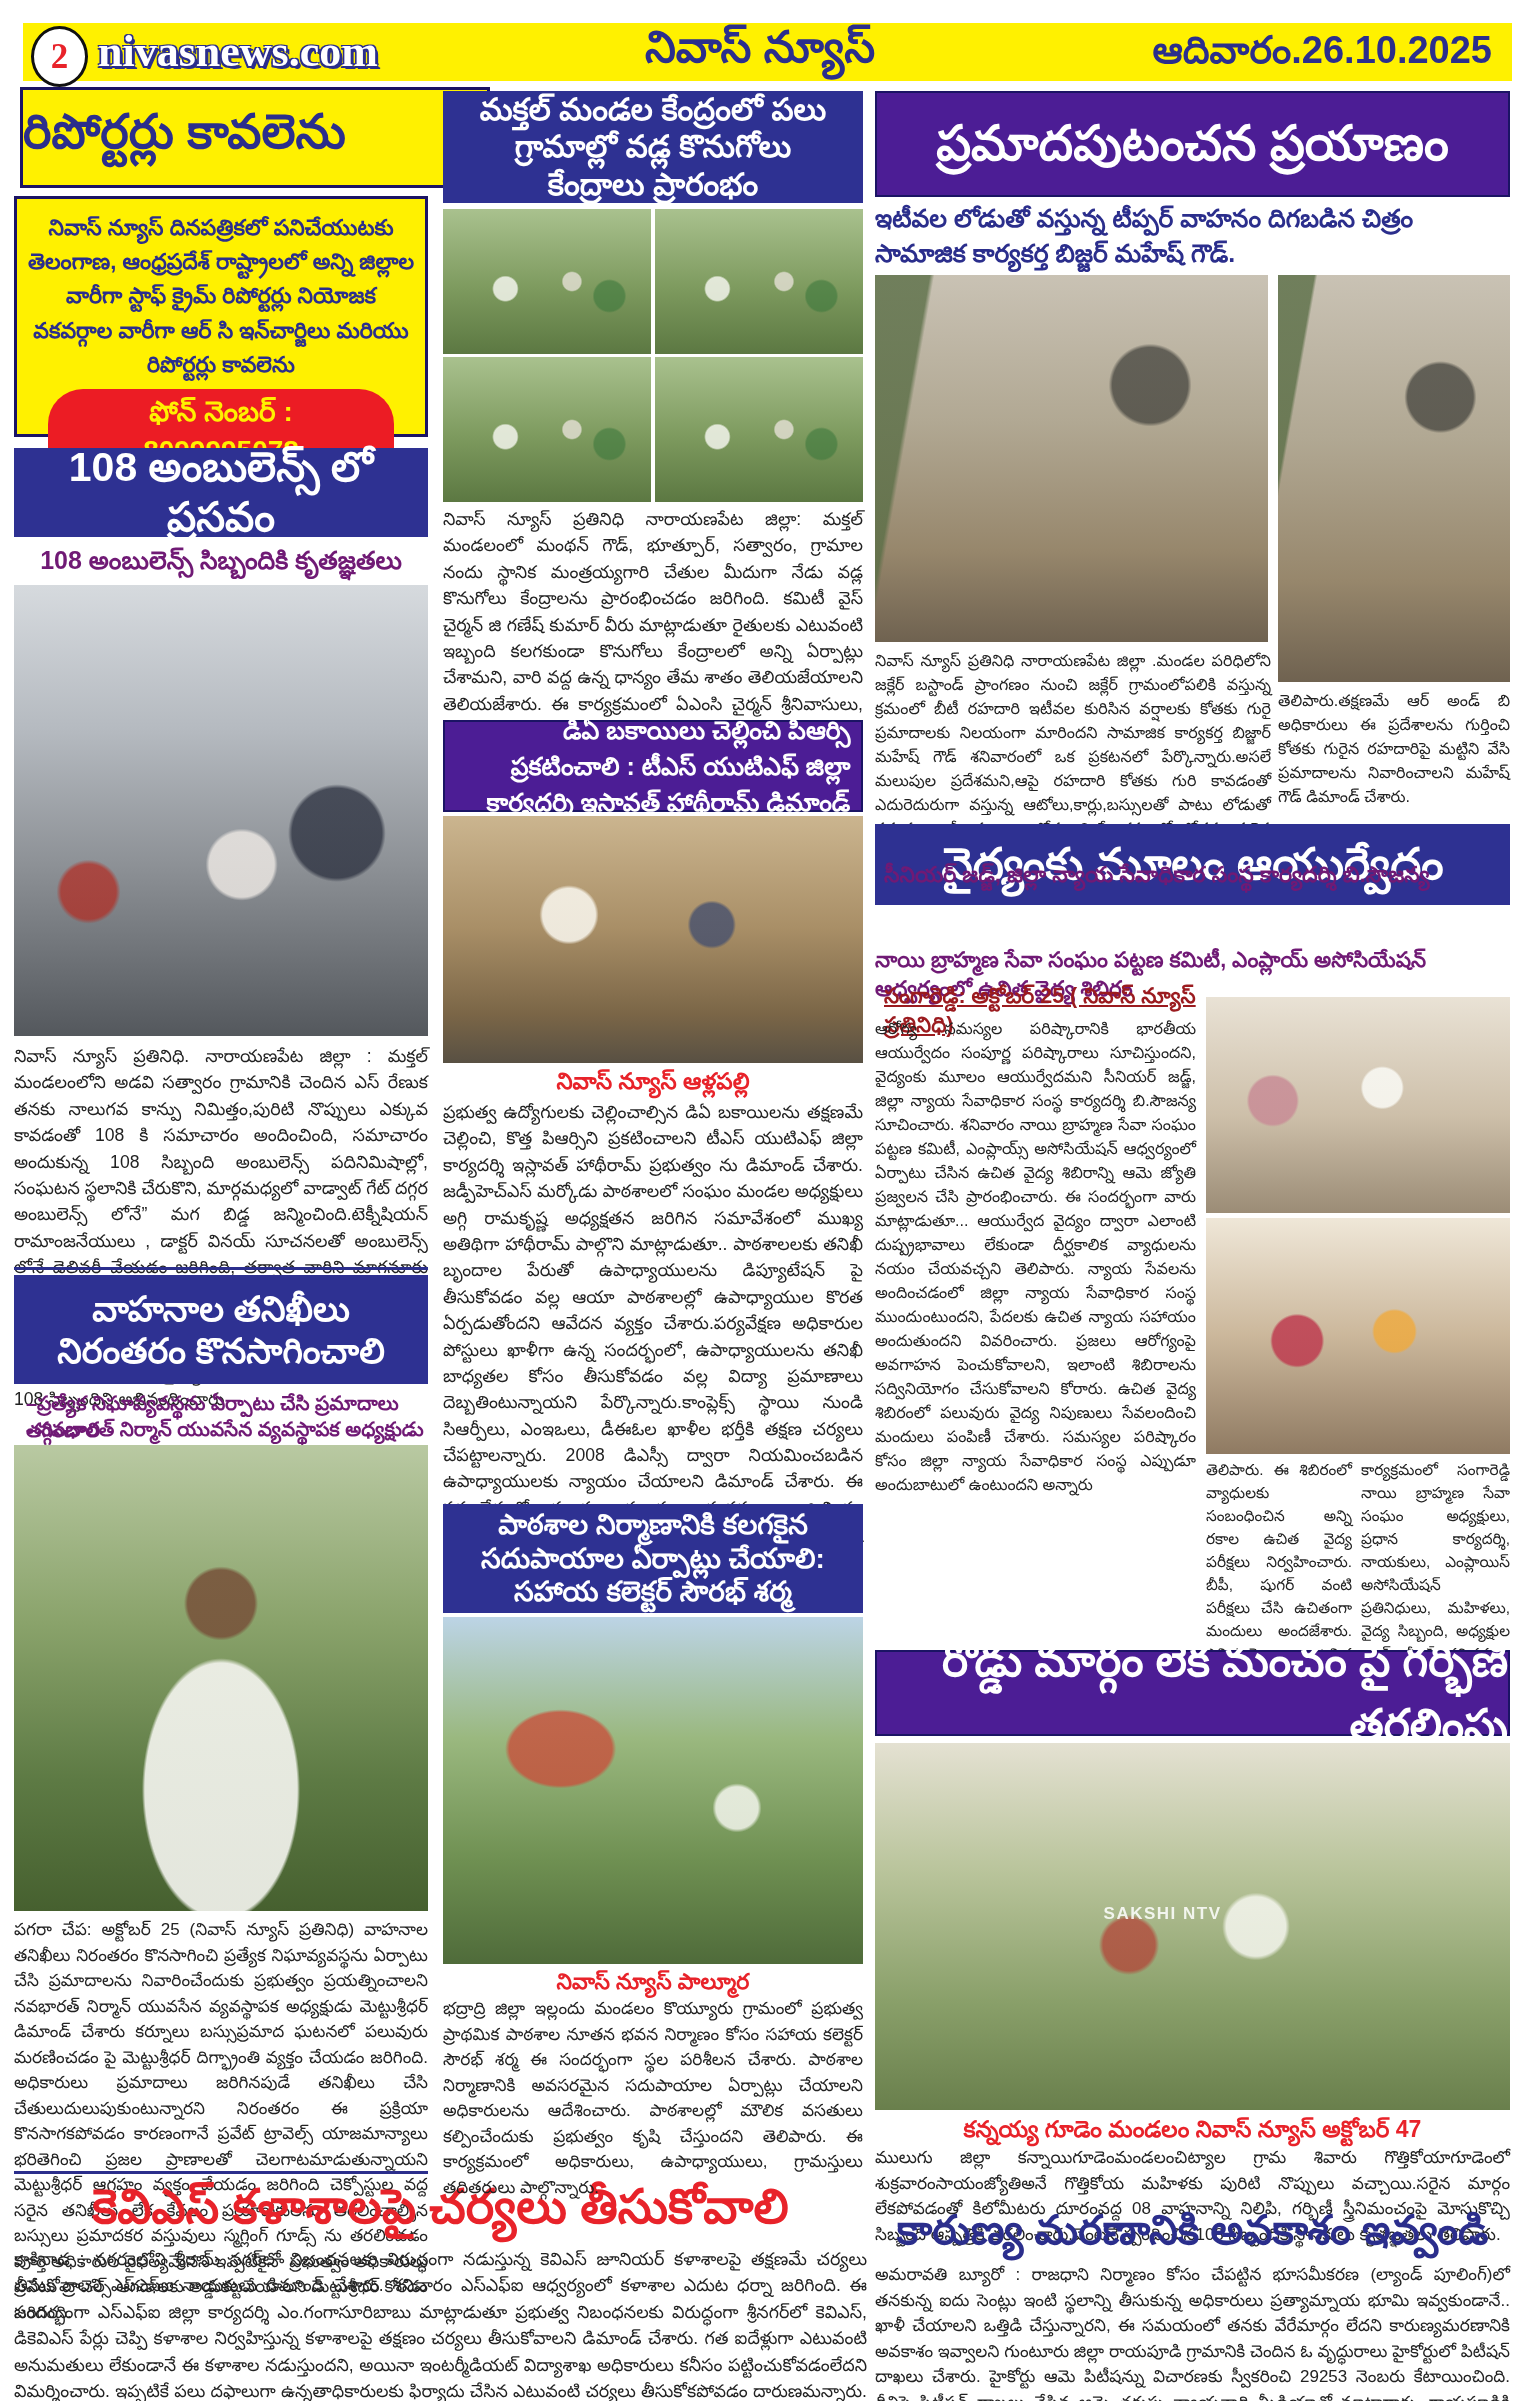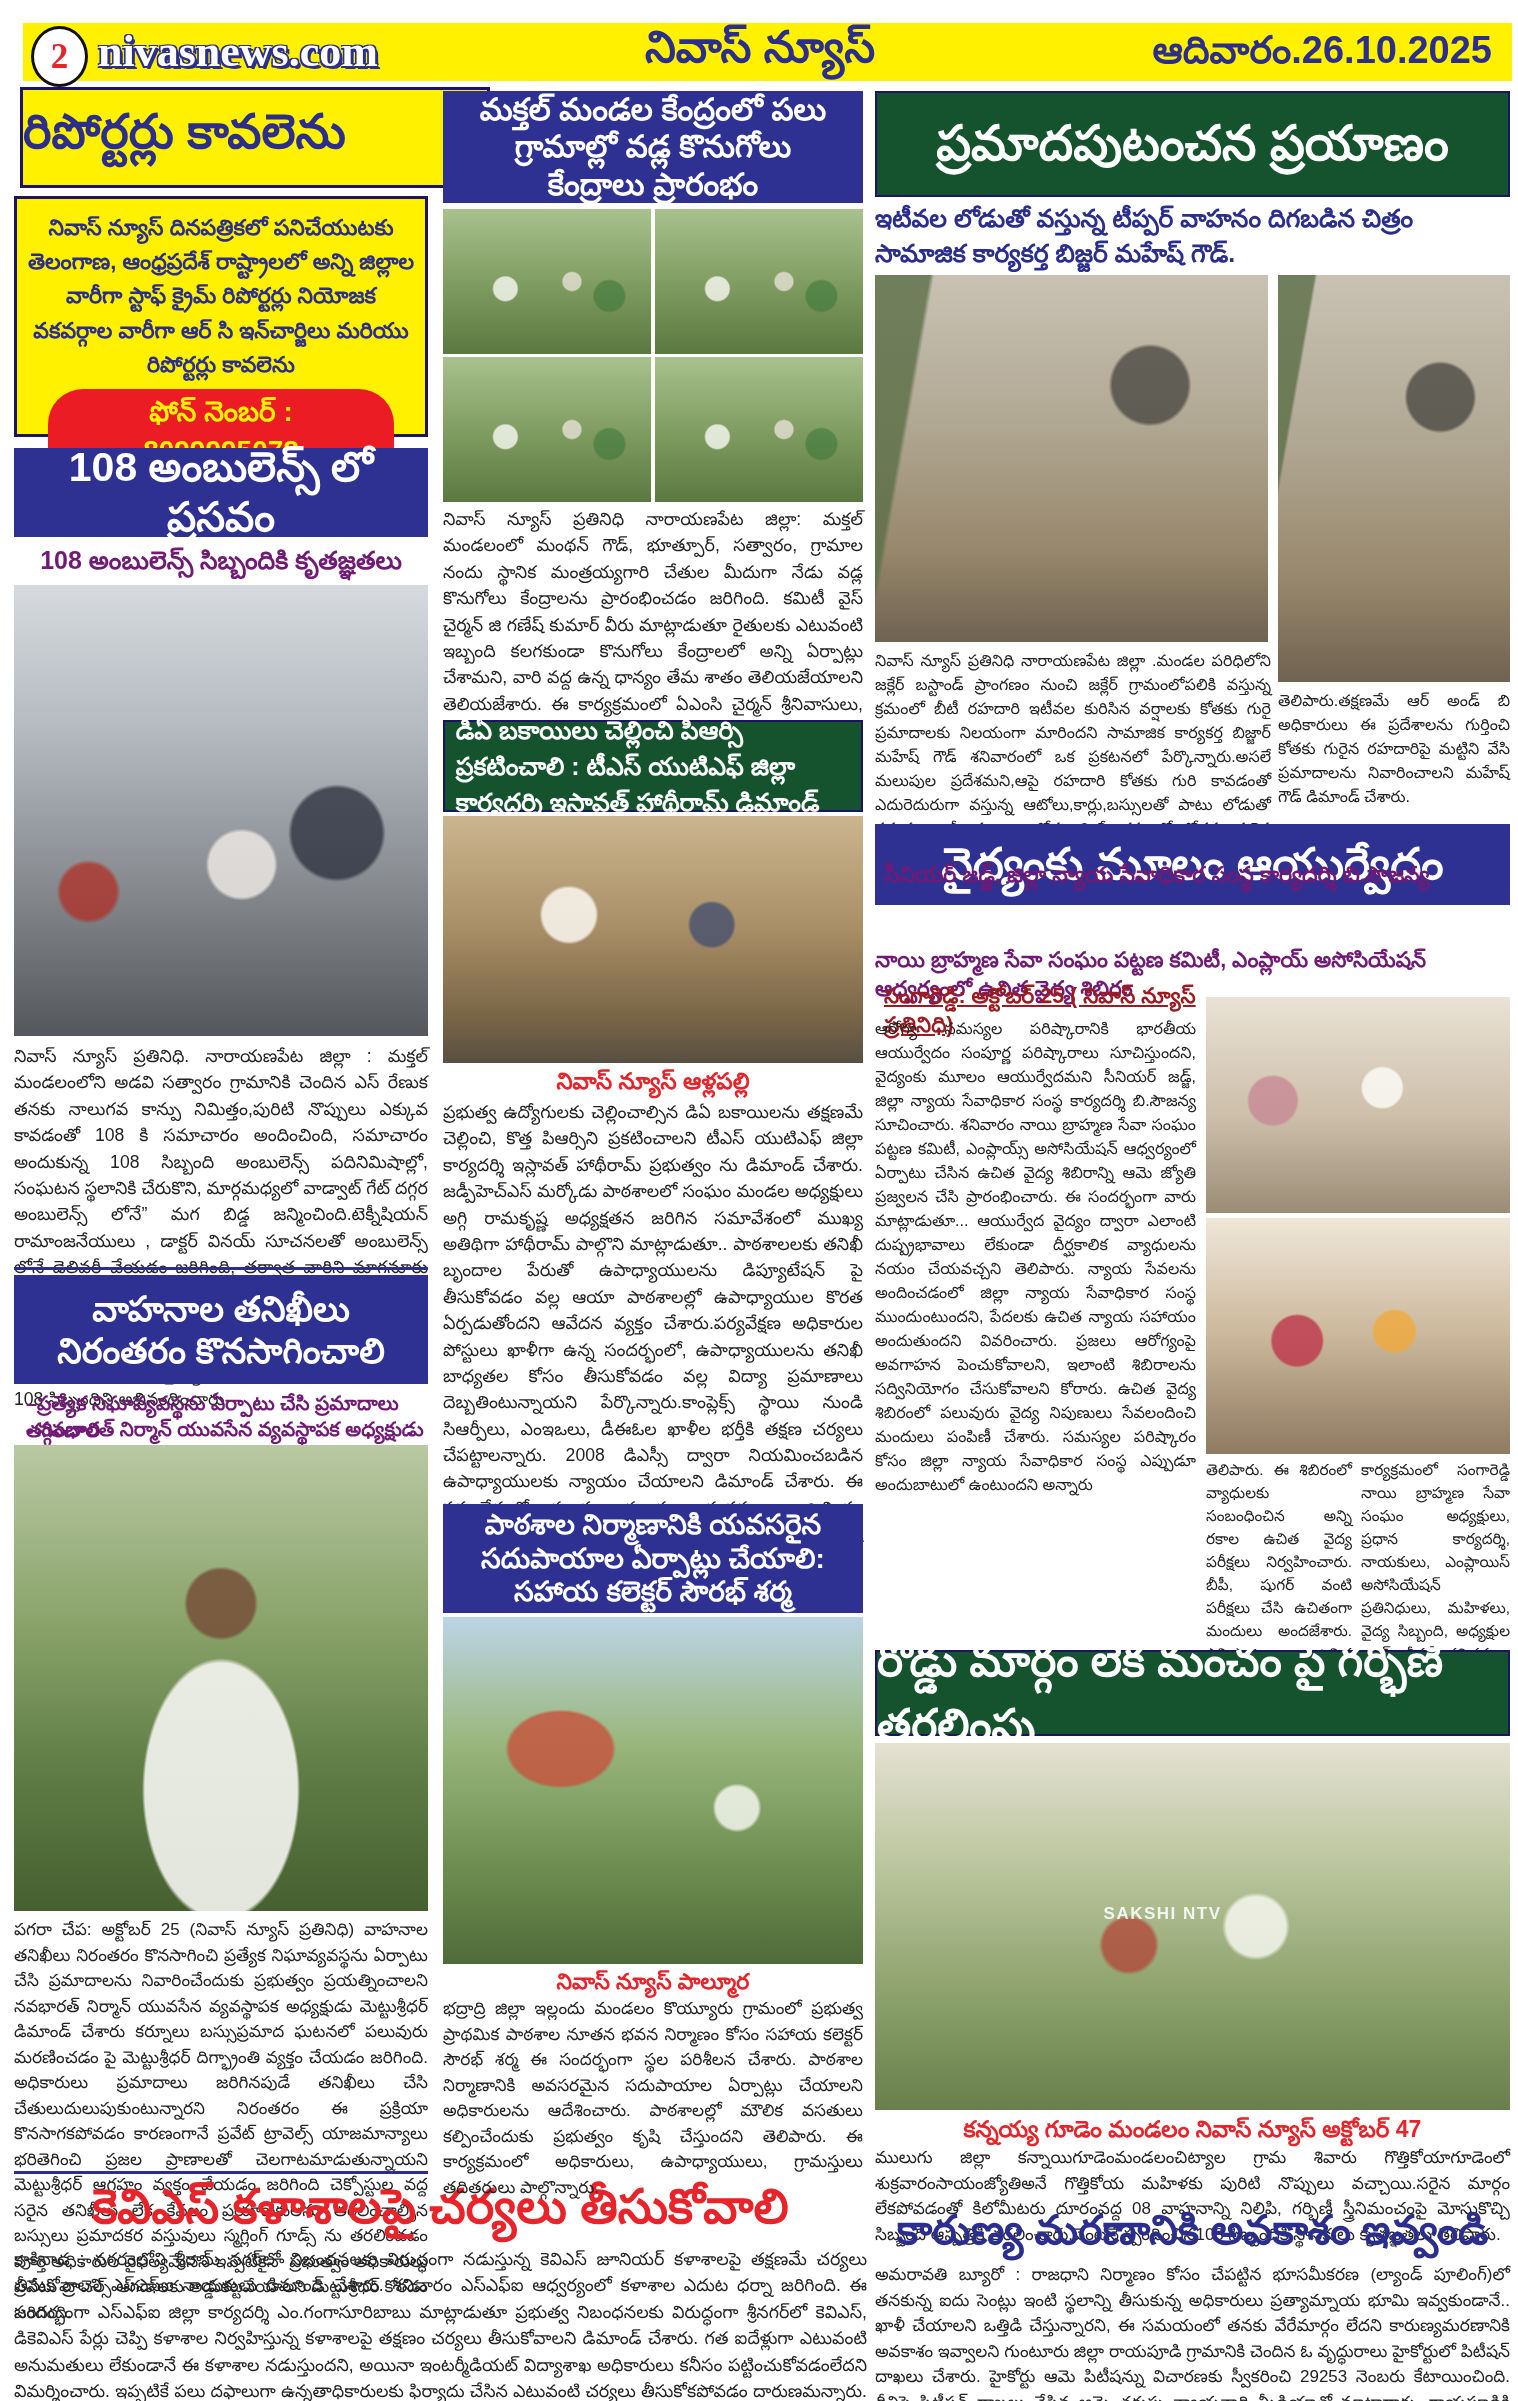--- a/index.html
+++ b/index.html
@@ -12,21 +12,21 @@
     border-radius:50%;display:flex;align-items:center;justify-content:center;
     font-size:35px;font-weight:bold;color:#E8232A;font-family:"Liberation Serif",serif;z-index:3;}
   .site-name{left:98px;top:26px;font-family:"Liberation Serif",serif;font-weight:bold;font-size:44px;color:#fff;
     text-shadow:1.5px 1.5px 0 #2B2E8C,-1.5px -1.5px 0 #2B2E8C,1.5px -1.5px 0 #2B2E8C,-1.5px 1.5px 0 #2B2E8C,3.1px 3.1px 0 #2B2E8C;}
   .masthead-title{left:476px;top:23px;width:568px;height:58px;display:flex;align-items:center;justify-content:center;
     font-size:44px;font-weight:bold;color:#2B2E8C;}
   .edition-date{right:26px;top:29px;font-size:38px;font-weight:bold;color:#2B2E8C;}
   
   .boxed-yellow{background:#FFF100;border:3.1px solid #1b1464;box-sizing:border-box;}
   .headline-blue{background:#2E3192;color:#fff;font-weight:bold;display:flex;align-items:center;justify-content:center;text-align:center;line-height:1.2;}
-  .headline-red{background:#14532d;border:2.3px solid #1b1464;color:#fff;font-weight:bold;display:flex;align-items:center;justify-content:center;text-align:left;line-height:1.45;box-sizing:border-box;}
+  .headline-red{background:#4c1d95;border:2.3px solid #1b1464;color:#fff;font-weight:bold;display:flex;align-items:center;justify-content:center;text-align:right;line-height:1.45;box-sizing:border-box;}
   .kicker-red{color:#701a75;font-weight:bold;}
   .kicker-navy{color:#2B2E8C;font-weight:bold;}
   .bodytext{font-size:17.6px;line-height:1.5;text-align:justify;color:#222;}
   .caption-red{color:#E8232A;font-weight:bold;text-align:center;}
   .rule-blue{height:3.1px;background:#2B2E8C;}
   .photo{background:#9aa0a6;overflow:hidden;}
   
   .ph-ambulance{background:
     radial-gradient(circle at 18% 68%, rgba(180,40,30,.7) 0 6%, transparent 7%),
     radial-gradient(circle at 55% 62%, rgba(240,235,230,.8) 0 9%, transparent 10%),
@@ -115,21 +115,21 @@
     <div class="photo ph-crowd"></div>
     <div class="photo ph-crowd"></div>
   </div>
   <div class="abs bodytext" style="left:443px;top:506px;width:420px;height:209px;">నివాస్ న్యూస్ ప్రతినిధి నారాయణపేట జిల్లా: మక్తల్ మండలంలో మంథన్ గౌడ్, భూత్పూర్, సత్వారం, గ్రామాల నందు స్థానిక మంత్రయ్యగారి చేతుల మీదుగా నేడు వడ్ల కొనుగోలు కేంద్రాలను ప్రారంభించడం జరిగింది. కమిటీ వైస్ చైర్మన్ జి గణేష్ కుమార్ వీరు మాట్లాడుతూ రైతులకు ఎటువంటి ఇబ్బంది కలగకుండా కొనుగోలు కేంద్రాలలో అన్ని ఏర్పాట్లు చేశామని, వారి వద్ద ఉన్న ధాన్యం తేమ శాతం తెలియజేయాలని తెలియజేశారు. ఈ కార్యక్రమంలో ఏఎంసి చైర్మన్ శ్రీనివాసులు, రంతలే రెడ్డి, భవానీ, సంఘం అధ్యక్షులు మరియు కాంగ్రెస్ పార్టీ నాయకులు, గ్రామస్తులు తదితరులు పాల్గొన్నారు</div>
 
   <div class="abs headline-red" style="left:443px;top:720px;width:420px;height:92px;font-size:25px;padding:0 10.7px;">డిఏ బకాయిలు చెల్లించి పిఆర్సి ప్రకటించాలి : టీఎస్ యుటిఎఫ్ జిల్లా కార్యదర్శి ఇస్లావత్ హాథీరామ్ డిమాండ్</div>
   <div class="abs photo ph-office" style="left:443px;top:816px;width:420px;height:247px;"></div>
   <div class="abs caption-red" style="left:443px;top:1068px;width:420px;font-size:23px;">నివాస్ న్యూస్ ఆళ్లపల్లి</div>
   <div class="abs bodytext" style="left:443px;top:1099px;width:420px;height:402px;">ప్రభుత్వ ఉద్యోగులకు చెల్లించాల్సిన డిఏ బకాయిలను తక్షణమే చెల్లించి, కొత్త పిఆర్సిని ప్రకటించాలని టీఎస్ యుటిఎఫ్ జిల్లా కార్యదర్శి ఇస్లావత్ హాథీరామ్ ప్రభుత్వం ను డిమాండ్ చేశారు. జడ్పీహెచ్ఎస్ మర్కోడు పాఠశాలలో సంఘం మండల అధ్యక్షులు అగ్గి రామకృష్ణ అధ్యక్షతన జరిగిన సమావేశంలో ముఖ్య అతిథిగా హాథీరామ్ పాల్గొని మాట్లాడుతూ.. పాఠశాలలకు తనిఖీ బృందాల పేరుతో ఉపాధ్యాయులను డిప్యూటేషన్ పై తీసుకోవడం వల్ల ఆయా పాఠశాలల్లో ఉపాధ్యాయుల కొరత ఏర్పడుతోందని ఆవేదన వ్యక్తం చేశారు.పర్యవేక్షణ అధికారుల పోస్టులు ఖాళీగా ఉన్న సందర్భంలో, ఉపాధ్యాయులను తనిఖీ బాధ్యతల కోసం తీసుకోవడం వల్ల విద్యా ప్రమాణాలు దెబ్బతింటున్నాయని పేర్కొన్నారు.కాంప్లెక్స్ స్థాయి నుండి సిఆర్పీలు, ఎంఇఒలు, డీఈఓల ఖాళీల భర్తీకి తక్షణ చర్యలు చేపట్టాలన్నారు. 2008 డిఎస్సీ ద్వారా నియమించబడిన ఉపాధ్యాయులకు న్యాయం చేయాలని డిమాండ్ చేశారు. ఈ సమావేశంలో మండల ప్రధాన కార్యదర్శులు, జి.లింగు, నాయకులు, జి.సత్యన్న,వేణు,శ్రీనివాస్ కుమార్,రమేష్ తదితరులు పాల్గొన్నారు.</div>
 
-  <div class="abs headline-blue" style="left:443px;top:1504px;width:420px;height:109px;font-size:28px;padding:0 10.7px;box-sizing:border-box;">పాఠశాల నిర్మాణానికి యవసరైన సదుపాయాల ఏర్పాట్లు చేయాలి: సహాయ కలెక్టర్ సౌరభ్ శర్మ</div>
+  <div class="abs headline-blue" style="left:443px;top:1504px;width:420px;height:109px;font-size:28px;padding:0 10.7px;box-sizing:border-box;">పాఠశాల నిర్మాణానికి కలగకైన సదుపాయాల ఏర్పాట్లు చేయాలి: సహాయ కలెక్టర్ సౌరభ్ శర్మ</div>
   <div class="abs photo ph-school" style="left:443px;top:1617px;width:420px;height:347px;"></div>
   <div class="abs caption-red" style="left:443px;top:1969px;width:420px;font-size:22px;">నివాస్ న్యూస్ పాల్మూర</div>
   <div class="abs bodytext" style="left:443px;top:1996px;width:420px;height:175px;font-size:17px;">భద్రాద్రి జిల్లా ఇల్లందు మండలం కొయ్యూరు గ్రామంలో ప్రభుత్వ ప్రాథమిక పాఠశాల నూతన భవన నిర్మాణం కోసం సహాయ కలెక్టర్ సౌరభ్ శర్మ ఈ సందర్భంగా స్థల పరిశీలన చేశారు. పాఠశాల నిర్మాణానికి అవసరమైన సదుపాయాల ఏర్పాట్లు చేయాలని అధికారులను ఆదేశించారు. పాఠశాలల్లో మౌలిక వసతులు కల్పించేందుకు ప్రభుత్వం కృషి చేస్తుందని తెలిపారు. ఈ కార్యక్రమంలో అధికారులు, ఉపాధ్యాయులు, గ్రామస్తులు తదితరులు పాల్గొన్నారు.</div>
 
   <div class="abs headline-red" style="left:875px;top:91px;width:635px;height:106px;font-size:49px;">ప్రమాదపుటంచన ప్రయాణం</div>
   <div class="abs kicker-navy" style="left:875px;top:204px;width:635px;font-size:25px;">ఇటీవల లోడుతో వస్తున్న టీప్పర్ వాహనం దిగబడిన చిత్రం</div>
   <div class="abs kicker-navy" style="left:875px;top:239px;width:635px;font-size:25px;">సామాజిక కార్యకర్త బిజ్జర్ మహేష్ గౌడ్.</div>
   <div class="abs photo ph-road" style="left:875px;top:275px;width:393px;height:367px;"></div>
   <div class="abs photo ph-road" style="left:1278px;top:275px;width:232px;height:407px;"></div>
   <div class="abs bodytext" style="left:875px;top:649px;width:396px;height:164px;font-size:16px;">నివాస్ న్యూస్ ప్రతినిధి నారాయణపేట జిల్లా .మండల పరిధిలోని జక్లేర్ బస్టాండ్ ప్రాంగణం నుంచి జక్లేర్ గ్రామంలోపలికి వస్తున్న క్రమంలో బీటీ రహదారి ఇటీవల కురిసిన వర్షాలకు కోతకు గురై ప్రమాదాలకు నిలయంగా మారిందని సామాజిక కార్యకర్త బిజ్జార్ మహేష్ గౌడ్ శనివారంలో ఒక ప్రకటనలో పేర్కొన్నారు.అసలే మలుపుల ప్రదేశమని,ఆపై రహదారి కోతకు గురి కావడంతో ఎదురెదురుగా వస్తున్న ఆటోలు,కార్లు,బస్సులతో పాటు లోడుతో వస్తున్న భారీవాహనాలు రోడ్డు దింపే క్రమంలో కోతకు గురైన ప్రదేశాలలో దిగబడి ప్రమాదాలు చోటు చేసుకుంటున్నాయని</div>

